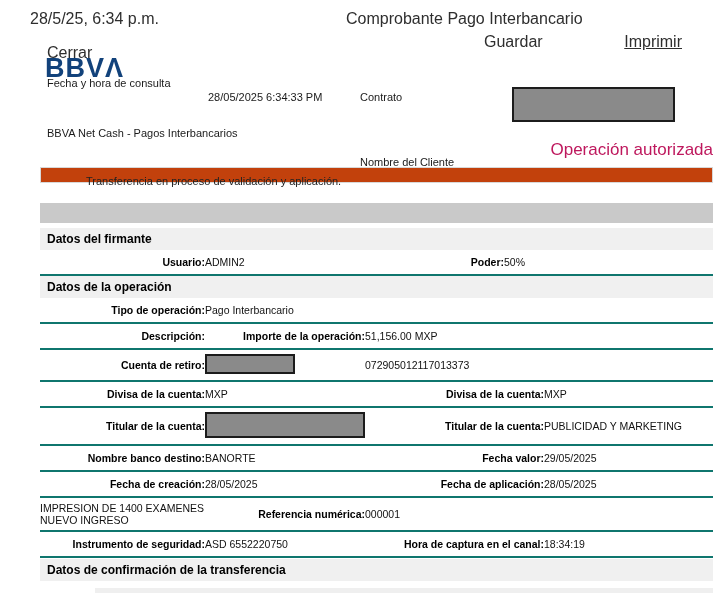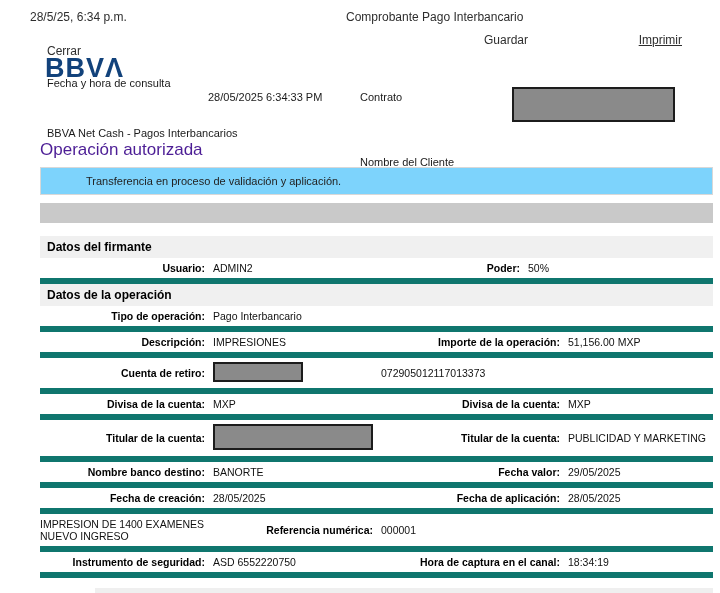--- a/index.html
+++ b/index.html
@@ -2,48 +2,48 @@
 <html><head>
 <meta charset="utf-8">
 <style>
   * { margin:0; padding:0; box-sizing:border-box; }
   html,body { width:720px; height:593px; }
   body {
     font-family:"Liberation Sans", sans-serif;
     background:#ffffff; color:#111; overflow:hidden; position:relative;
   }
   .abs { position:absolute; }
-  .chrome { font-size:12px; color:#2e2e2e; }
+  .chrome { font-size:16px; color:#2e2e2e; }
   .link { cursor:pointer; }
   .underline { text-decoration:underline; }
   .logo {
     font-size:27px; font-weight:bold; color:#12427b;
     letter-spacing:1px; line-height:1;
   }
   .small { font-size:11px; color:#1a1a1a; }
   .redact { background:#8a8a8a; border:2px solid #1c1c1c; }
   .topbox { left:512px; top:87px; width:163px; height:35px; }
   .h1 {
-    left:40px; top:140px; width:673px; text-align:left;
-    font-size:17px; color:#4c1d95; font-weight:400;
+    left:40px; top:140px; width:673px; text-align:right;
+    font-size:17px; color:#be185d; font-weight:400;
   }
   .msgbox {
-    left:40px; top:167px; width:673px; height:28px;
-    border:1px solid #d8d8d8; background:#7dd3fc;
+    left:40px; top:167px; width:673px; height:16px;
+    border:1px solid #d8d8d8; background:#c2410c;
   }
   .msgbox span { display:block; padding-left:45px; line-height:27px; font-size:11px; color:#222; }
   .graybar { left:40px; top:203px; width:673px; height:20px; background:#c9c9c9; }
-  .content { left:40px; top:236px; width:673px; }
+  .content { left:40px; top:228px; width:673px; }
   .sec-header {
     background:#f0f0f0; height:22px; line-height:22px;
     padding-left:7px; font-size:12px; font-weight:bold; color:#000;
   }
   .row {
-    display:grid; column-gap:8px; align-items:center;
-    padding:4px 0; border-bottom:6px solid #0f766e;
+    display:grid; align-items:center;
+    padding:4px 0; border-bottom:2px solid #0f766e;
     font-size:10.5px; min-height:26px;
   }
   .row-op   { grid-template-columns:165px 160px 179px 145px; }
   .row-firm { grid-template-columns:165px 160px 139px 185px; }
   .lab { text-align:right; font-weight:bold; color:#000; white-space:nowrap; }
   .val { color:#111; }
   .box-retiro  { width:90px;  height:20px; }
   .box-titular { width:160px; height:26px; }
   .bottomstrip { left:95px; top:588px; width:618px; height:5px; background:#efefef; }
 </style>
@@ -84,21 +84,20 @@
 
   <div class="row row-op">
     <span class="lab">Tipo de operación:</span>
     <span class="val">Pago Interbancario</span>
     <span class="lab"></span>
     <span class="val"></span>
   </div>
 
   <div class="row row-op">
     <span class="lab">Descripción:</span>
-    <span class="val">IMPRESIONES</span>
     <span class="lab">Importe de la operación:</span>
     <span class="val">51,156.00 MXP</span>
   </div>
 
   <div class="row row-op">
     <span class="lab">Cuenta de retiro:</span>
     <span class="val"><span class="redact box-retiro" style="display:inline-block;"></span></span>
     <span class="val">072905012117013373</span>
   </div>
 
@@ -136,15 +135,16 @@
     <span class="val">000001</span>
   </div>
 
   <div class="row row-op">
     <span class="lab">Instrumento de seguridad:</span>
     <span class="val">ASD 6552220750</span>
     <span class="lab">Hora de captura en el canal:</span>
     <span class="val">18:34:19</span>
   </div>
 
+  <div class="sec-header" style="margin-top:1px;">Datos de confirmación de la transferencia</div>
 </div>
 
 <div class="abs bottomstrip"></div>
 
 </body></html>

